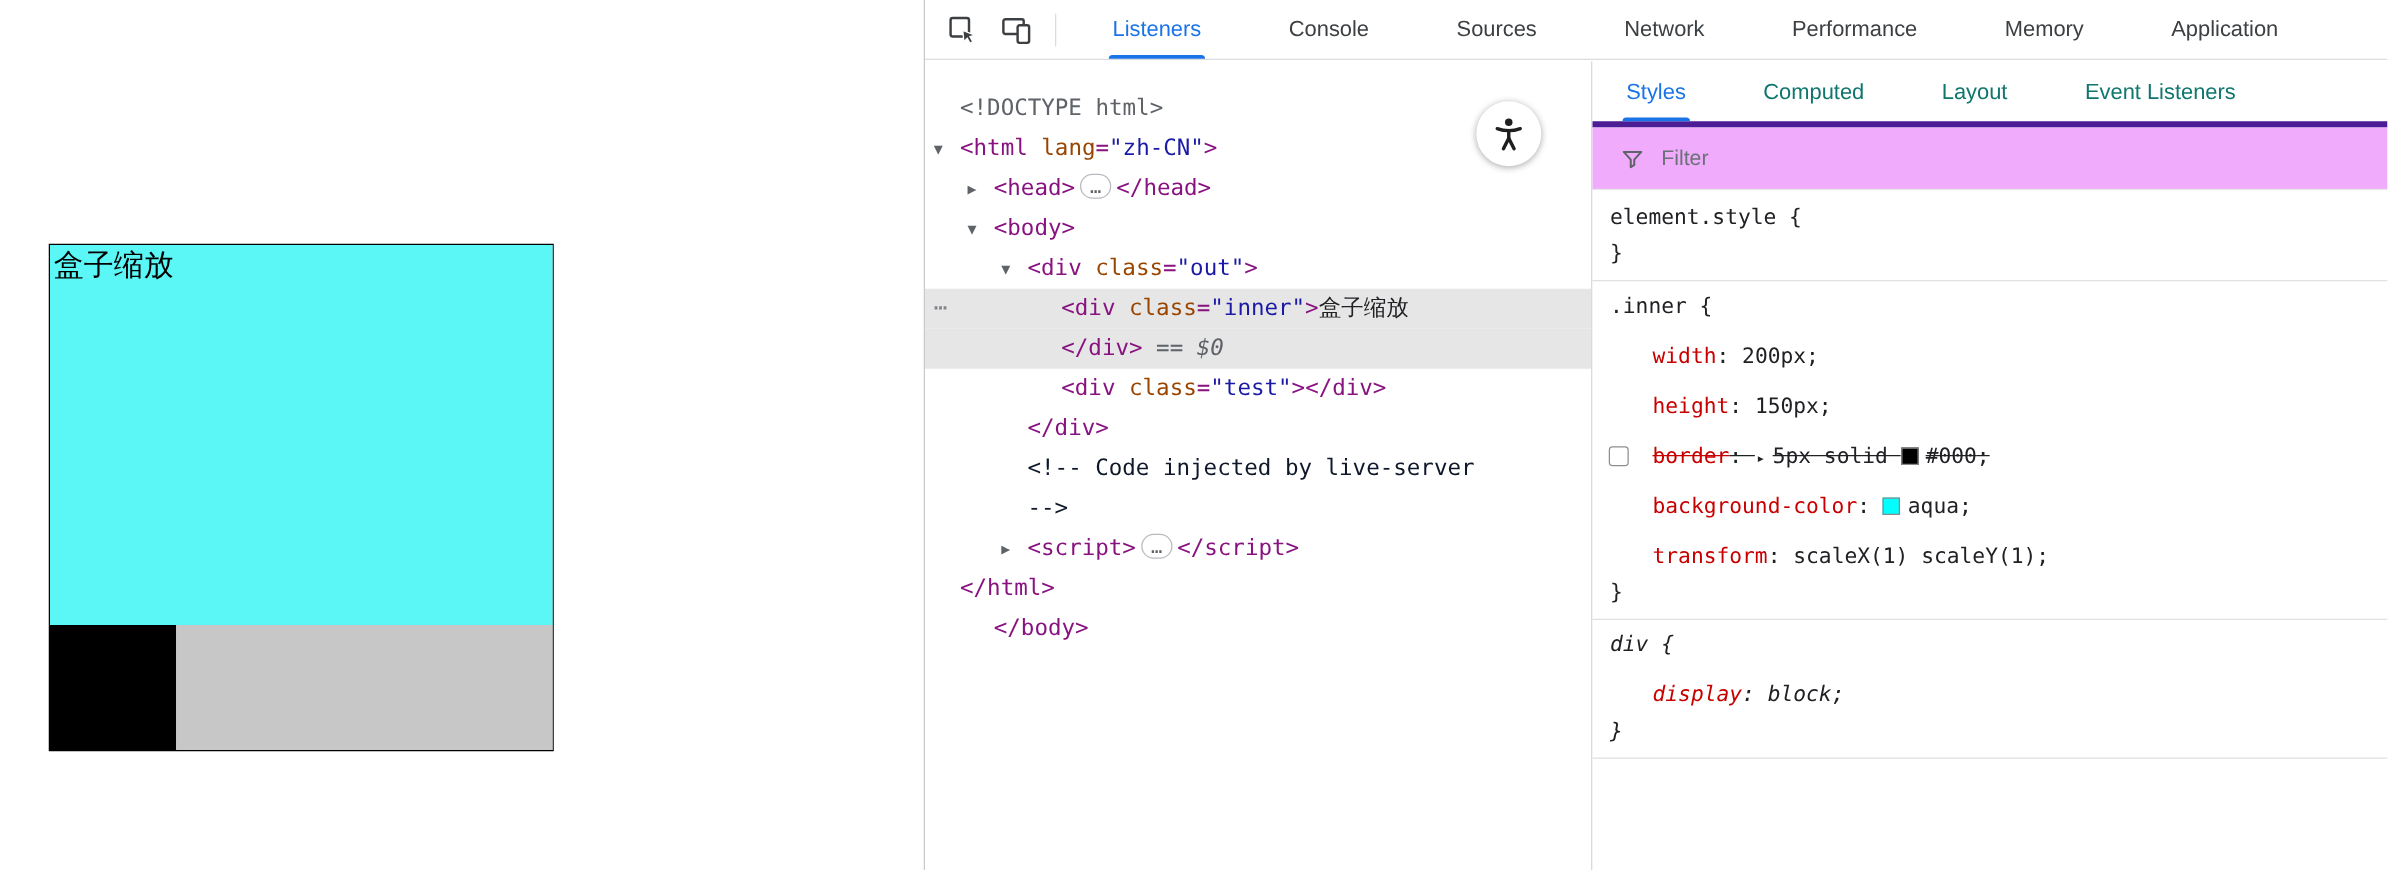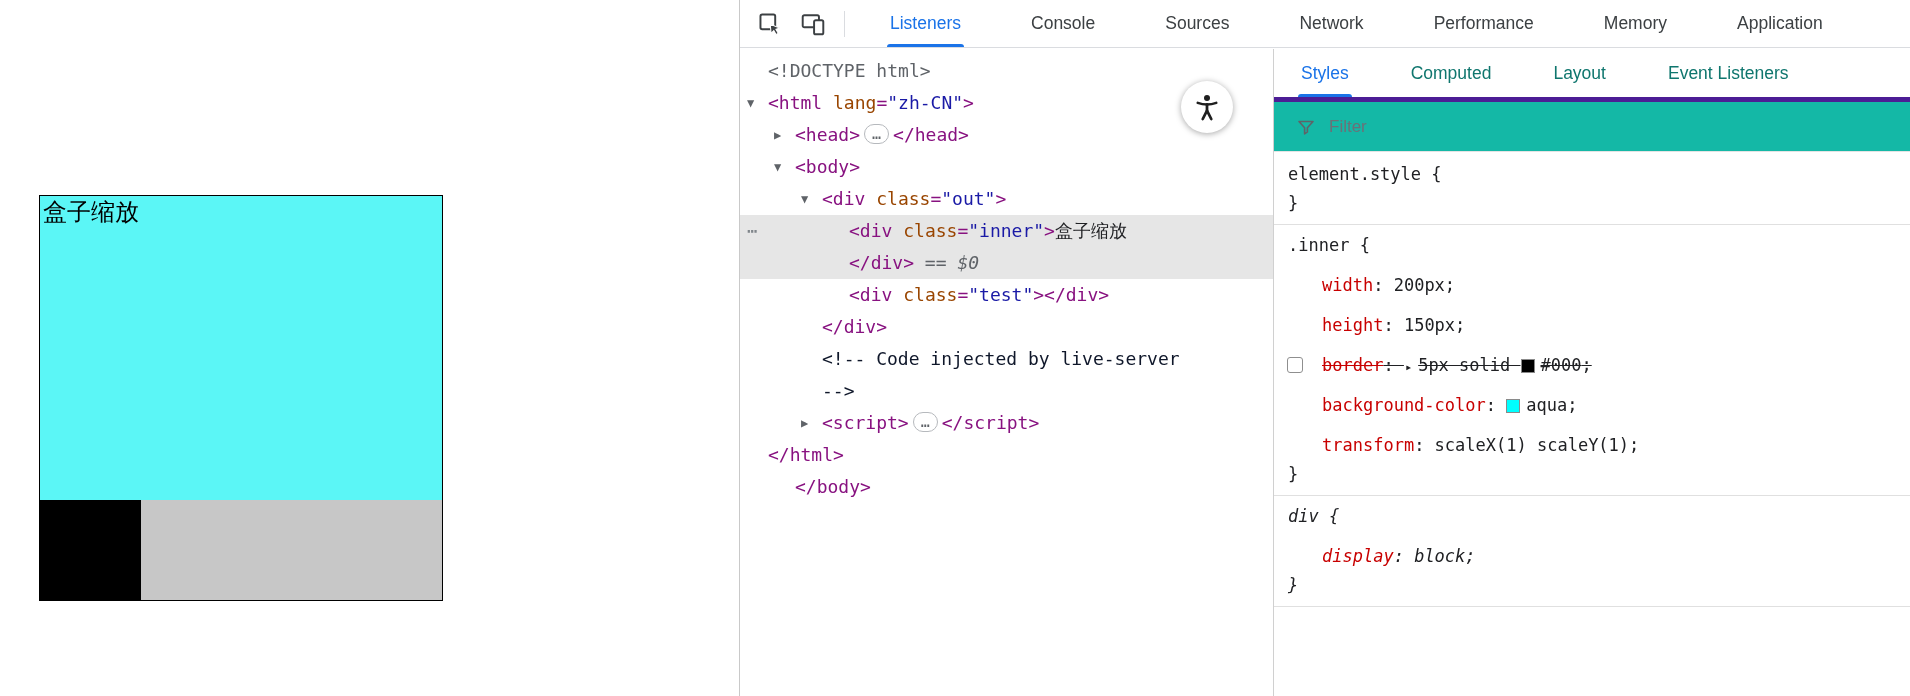--- a/index.html
+++ b/index.html
@@ -26,21 +26,21 @@
   .tool-sep{width:1px;height:26px;background:#dadce0;margin:0 0 0 16px;flex:0 0 auto;}
   .main-tabs{display:flex;gap:70px;margin-left:45px;height:100%;align-items:stretch;}
   .main-tab{display:flex;align-items:center;font-size:17.5px;color:#3c4043;position:relative;
             white-space:nowrap;flex:0 0 auto;cursor:pointer;}
   .main-tab.active{color:#1a73e8;}
   .main-tab.active::after{content:"";position:absolute;left:-3px;right:-3px;bottom:0;height:3px;
             background:#1a73e8;border-radius:3px 3px 0 0;}
 
   
   .dom-tree{position:absolute;left:740px;top:49px;width:533px;height:647px;background:#fff;
-            font-family:"DejaVu Sans Mono","DejaVu Sans",monospace;font-size:18px;padding-top:6px;overflow:hidden;}
+            font-family:"DejaVu Sans Mono","DejaVu Sans",monospace;font-size:18px;padding-top:22px;overflow:hidden;}
   .tree-line{height:32px;line-height:32px;white-space:pre;position:relative;color:#202124;}
   .tree-line.selected{background:#e6e6e6;}
   .tree-arrow{position:absolute;top:0;font-size:12px;color:#5f6368;line-height:32px;}
   .tree-gutter{position:absolute;left:7px;top:0;color:#80868b;font-size:18px;letter-spacing:1px;}
   .tok-tag{color:#881280}
   .tok-attr{color:#994500}
   .tok-val{color:#1a1aa6}
   .tok-text{color:#202124}
   .tok-plain{color:#202124}
   .tok-doctype{color:#5f6368}
@@ -57,21 +57,21 @@
   
   .styles-pane{position:absolute;left:1274px;top:49px;width:636px;height:647px;background:#fff;}
   .styles-tabs{height:53px;border-bottom:5px solid #4c1d95;display:flex;align-items:stretch;
                padding-left:27px;gap:62px;}
   .styles-tab{display:flex;align-items:center;font-size:17.5px;color:#0f766e;position:relative;
               white-space:nowrap;cursor:pointer;}
   .styles-tab.active{color:#1a73e8;}
   .styles-tab.active::after{content:"";position:absolute;left:-3px;right:-3px;bottom:0;height:3px;
               background:#1a73e8;border-radius:3px 3px 0 0;}
   .filter-row{height:50px;border-bottom:1px solid #e4e4e4;display:flex;align-items:center;
-              padding-left:22px;gap:11px;background:#14b8a6;}
+              padding-left:22px;gap:11px;background:#f0abfc;}
   .filter-input{border:none;outline:none;font-size:17px;color:#444;width:200px;background:transparent;
                 font-family:"Liberation Sans",sans-serif;}
   .filter-input::placeholder{color:#6b7178;opacity:1;}
 
   .rules{padding-top:8px;font-family:"DejaVu Sans Mono","DejaVu Sans",monospace;font-size:17px;color:#202124;}
   .rule-selector,.rule-close{height:29px;line-height:29px;padding-left:14px;white-space:pre;}
   .prop-line{height:29px;line-height:29px;padding-left:48px;position:relative;white-space:pre;margin-top:11px;}
   .style-rule.ua{font-style:italic;}
   .ctok-name{color:#c80000}
   .ctok-val{color:#202124}

